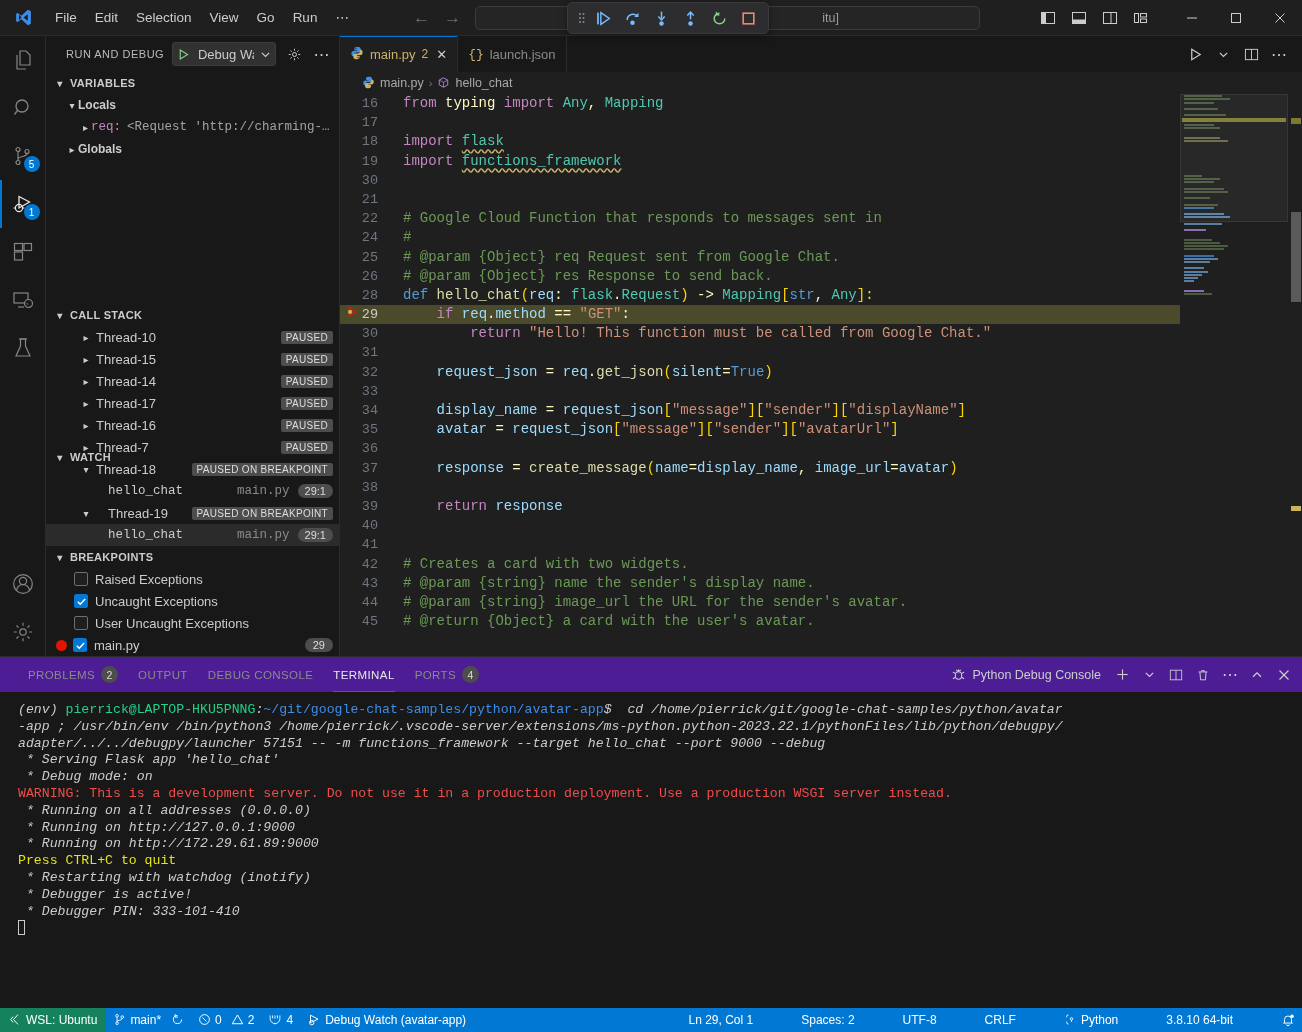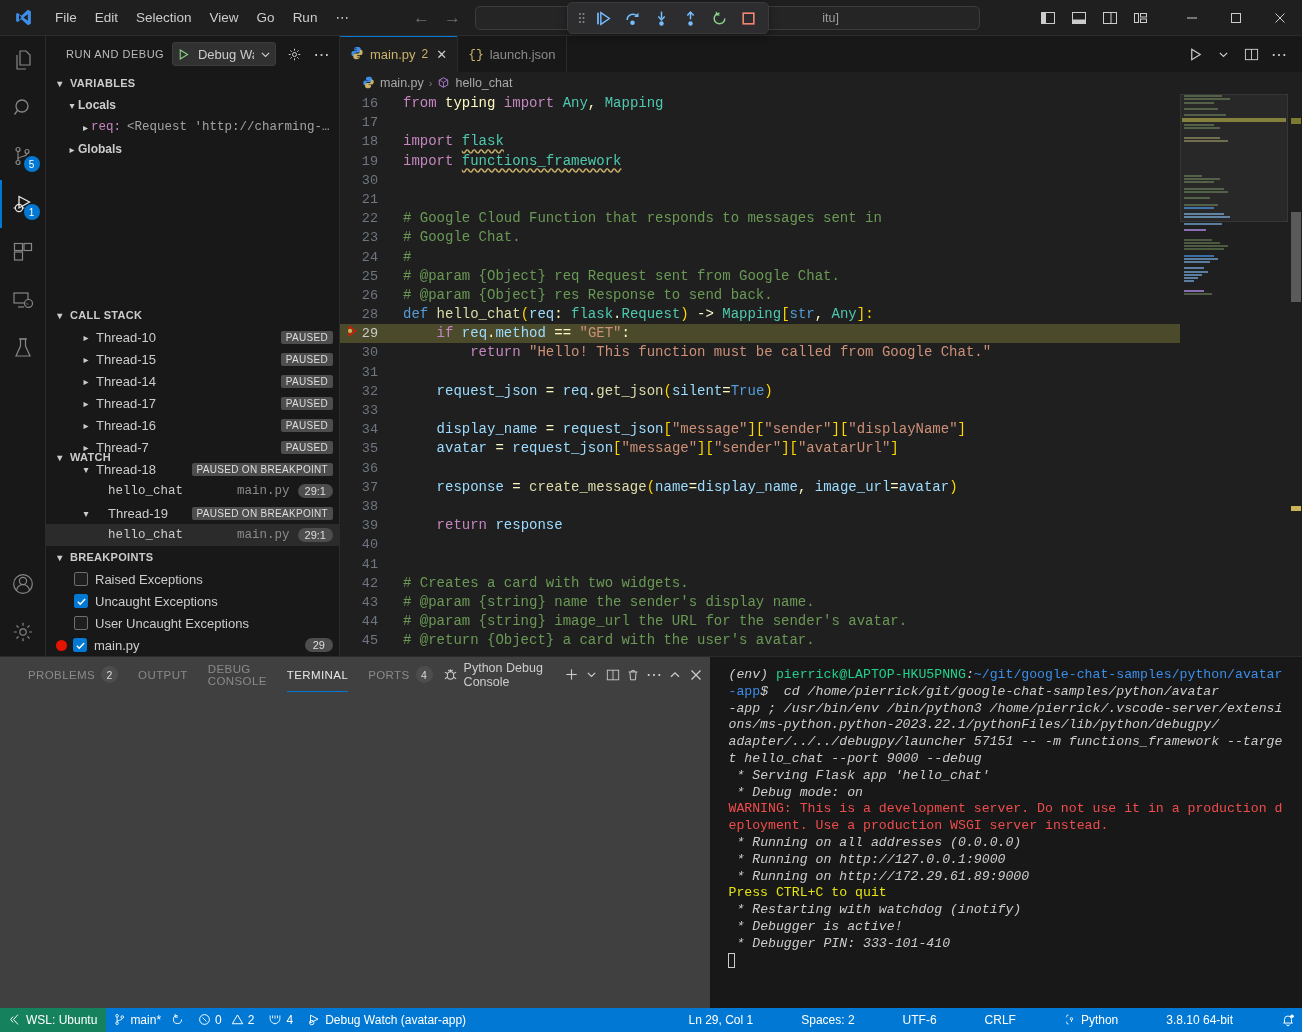--- a/index.html
+++ b/index.html
@@ -195,21 +195,21 @@
   .mini-line { height: 2px; margin-left: 4px; border-radius: 0; }
   .mini-slider {
     position: absolute; left: 0; right: 0; top: 0; height: 128px;
     background: rgba(255,255,255,.045); border: 1px solid rgba(255,255,255,.07);
   }
   .mini-hl { position: absolute; left: 2px; right: 2px; height: 4px; background: #83813c; }
   .overview-ruler { width: 14px; flex: 0 0 14px; background: #1f1f1f; position: relative; }
   .ov-mark { position: absolute; right: 1px; width: 10px; height: 6px; }
 
   
-  .panel { height: 352px; flex: 0 0 352px; display: flex; background: #404040; border-top: 1px solid #2b2b2b; justify-content: flex-end; }
+  .panel { height: 352px; flex: 0 0 352px; display: flex; flex-direction: column; background: #4c1d95; border-top: 1px solid #2b2b2b; justify-content: flex-end; }
   .panel-tabs { height: 35px; display: flex; align-items: center; flex: 0 0 35px; padding-left: 18px; }
   .ptab {
     display: flex; align-items: center; gap: 6px; height: 35px; padding: 0 10px;
     font-size: 11.5px; letter-spacing: .4px; color: #8a8a8a; text-transform: uppercase; position: relative;
   }
   .ptab.active { color: #e7e7e7; }
   .ptab.active::after {
     content: ""; position: absolute; left: 10px; right: 10px; bottom: 0; height: 1px; background: #0078d4;
   }
   .pbadge {
@@ -645,21 +645,20 @@
 
       <div class="editor-area">
         <div class="code-scroll" id="code-scroll">
             <div class="code-line"><div class="ln">16</div><div class="ctext"><span class="t-kw">from </span><span class="t-plain">typing </span><span class="t-kw">import </span><span class="t-type">Any</span><span class="t-plain">, </span><span class="t-type">Mapping</span></div></div>
             <div class="code-line"><div class="ln">17</div><div class="ctext"></div></div>
             <div class="code-line"><div class="ln">18</div><div class="ctext"><span class="t-kw">import </span><span class="t-type squiggle">flask</span></div></div>
             <div class="code-line"><div class="ln">19</div><div class="ctext"><span class="t-kw">import </span><span class="t-type squiggle">functions_framework</span></div></div>
             <div class="code-line"><div class="ln">30</div><div class="ctext"></div></div>
             <div class="code-line"><div class="ln">21</div><div class="ctext"></div></div>
             <div class="code-line"><div class="ln">22</div><div class="ctext"><span class="t-cmt"># Google Cloud Function that responds to messages sent in</span></div></div>
-            <div class="code-line"><div class="ln">23</div><div class="ctext"><span class="t-cmt"># Google Chat.</span></div></div>
             <div class="code-line"><div class="ln">24</div><div class="ctext"><span class="t-cmt">#</span></div></div>
             <div class="code-line"><div class="ln">25</div><div class="ctext"><span class="t-cmt"># @param {Object} req Request sent from Google Chat.</span></div></div>
             <div class="code-line"><div class="ln">26</div><div class="ctext"><span class="t-cmt"># @param {Object} res Response to send back.</span></div></div>
             <div class="code-line"><div class="ln">28</div><div class="ctext"><span class="t-kw2">def </span><span class="t-fn">hello_chat</span><span class="t-br1">(</span><span class="t-var">req</span><span class="t-plain">: </span><span class="t-type">flask</span><span class="t-plain">.</span><span class="t-type">Request</span><span class="t-br1">)</span><span class="t-plain"> -&gt; </span><span class="t-type">Mapping</span><span class="t-br1">[</span><span class="t-kw2">str</span><span class="t-plain">, </span><span class="t-type">Any</span><span class="t-br1">]:</span></div></div>
             <div class="code-line hl"><div class="ln">29<span class="gutter-arrow"><svg width="13" height="13" viewBox="0 0 16 16">
                     <path d="M4 2.5 12 8 4 13.5z" fill="none" stroke="#e51400" stroke-width="1.6"></path>
                     <circle cx="5" cy="8" r="2.6" fill="#c9b458"></circle>
                   </svg></span></div><div class="ctext"><span class="t-plain">    </span><span class="t-kw">if </span><span class="t-var">req</span><span class="t-plain">.</span><span class="t-var">method </span><span class="t-plain">== </span><span class="t-str">"GET"</span><span class="t-plain">:</span></div></div>
             <div class="code-line"><div class="ln">30</div><div class="ctext"><span class="t-plain">        </span><span class="t-kw">return </span><span class="t-str">"Hello! This function must be called from Google Chat."</span></div></div>
             <div class="code-line"><div class="ln">31</div><div class="ctext"></div></div>
@@ -880,21 +879,21 @@
               <path d="M4 2.5 12.6 7 4 11z" fill="none" stroke="#ffffff" stroke-width="1.1"></path>
               <circle cx="5.4" cy="11" r="2.5" fill="none" stroke="#ffffff" stroke-width="1.1"></circle>
             </svg>
         </span>
         <span>Debug Watch (avatar-app)</span>
       </div>
     </div>
     <div class="sb-right">
       <div class="sb-cell">Ln 29, Col 1</div>
       <div class="sb-cell">Spaces: 2</div>
-      <div class="sb-cell">UTF-6</div>
+      <div class="sb-cell">UTF-8</div>
       <div class="sb-cell">CRLF</div>
       <div class="sb-cell">
         <span>
           <svg width="13" height="13" viewBox="0 0 16 16" style="vertical-align:-2px">
               <path d="M5.5 2.5h-.6c-1 0-1.6.6-1.6 1.4v1.5M3.3 10.6v1.5c0 .8.6 1.4 1.6 1.4h.6" fill="none" stroke="#ffffff" stroke-width="1.1"></path>
               <circle cx="9.2" cy="7.2" r="1.5" fill="none" stroke="#ffffff" stroke-width="1.1"></circle>
               <line x1="9.2" y1="8.7" x2="9.2" y2="11" stroke="#ffffff" stroke-width="1.1"></line>
             </svg>
         </span>
         <span>Python</span>

